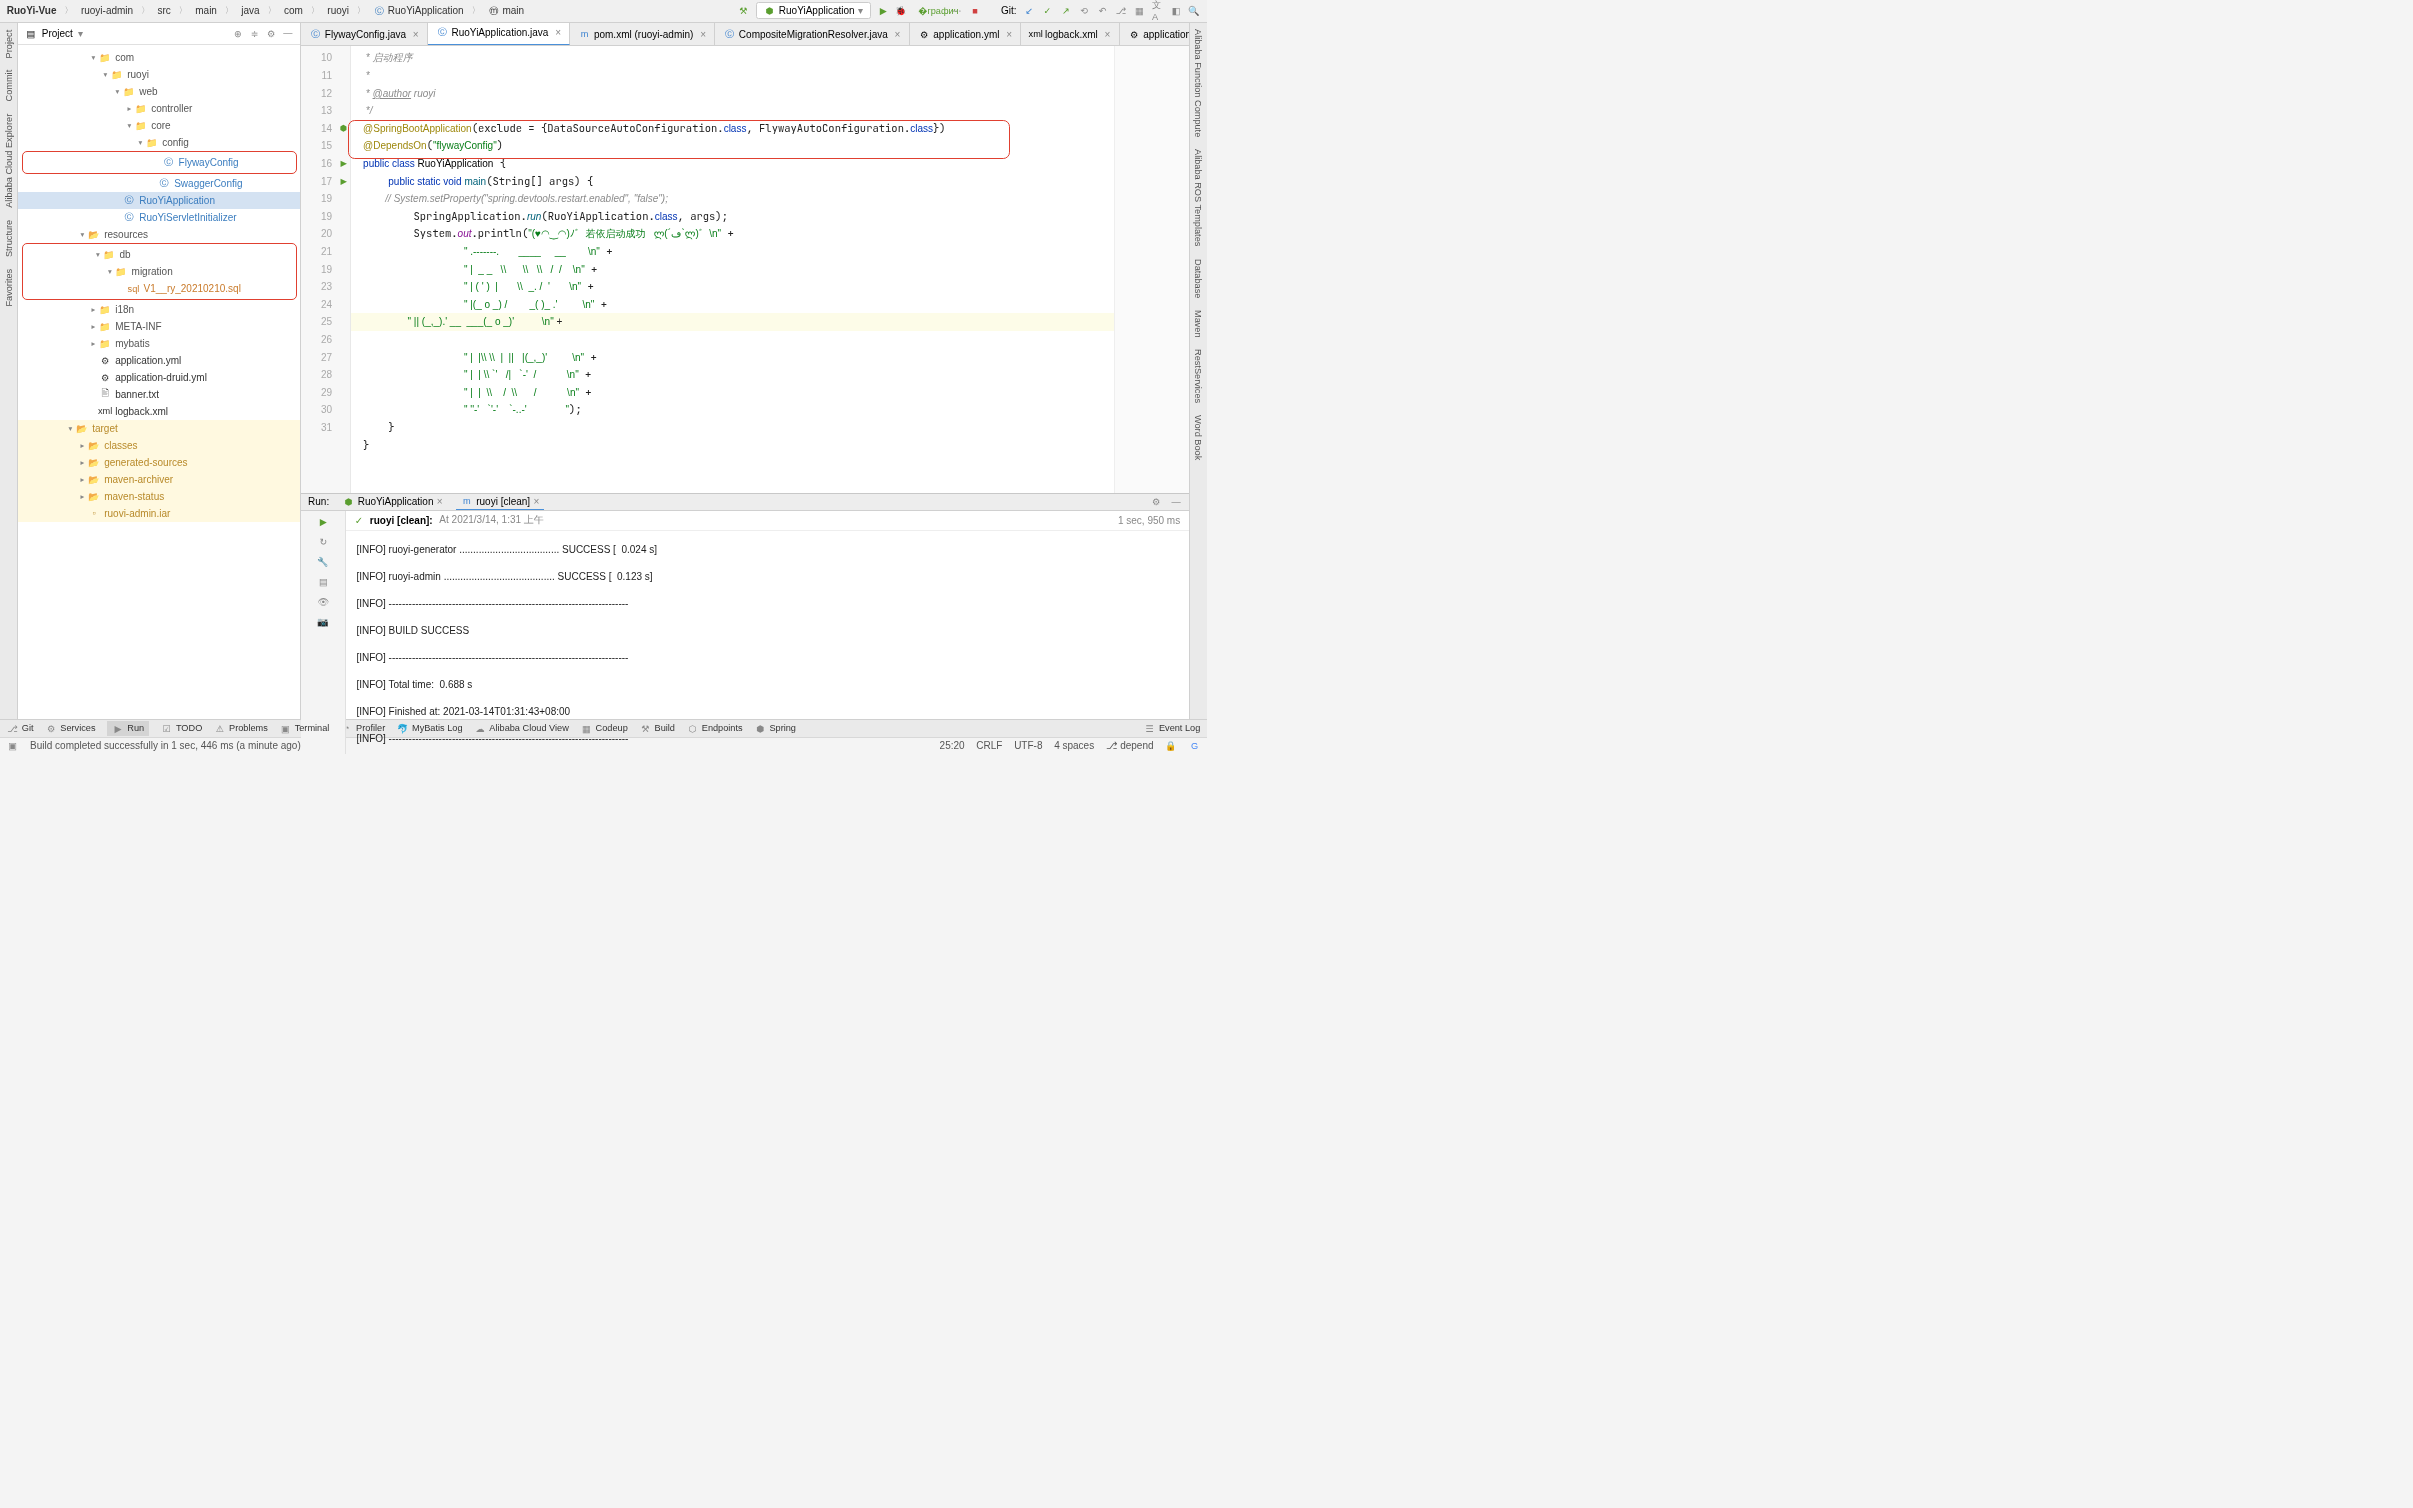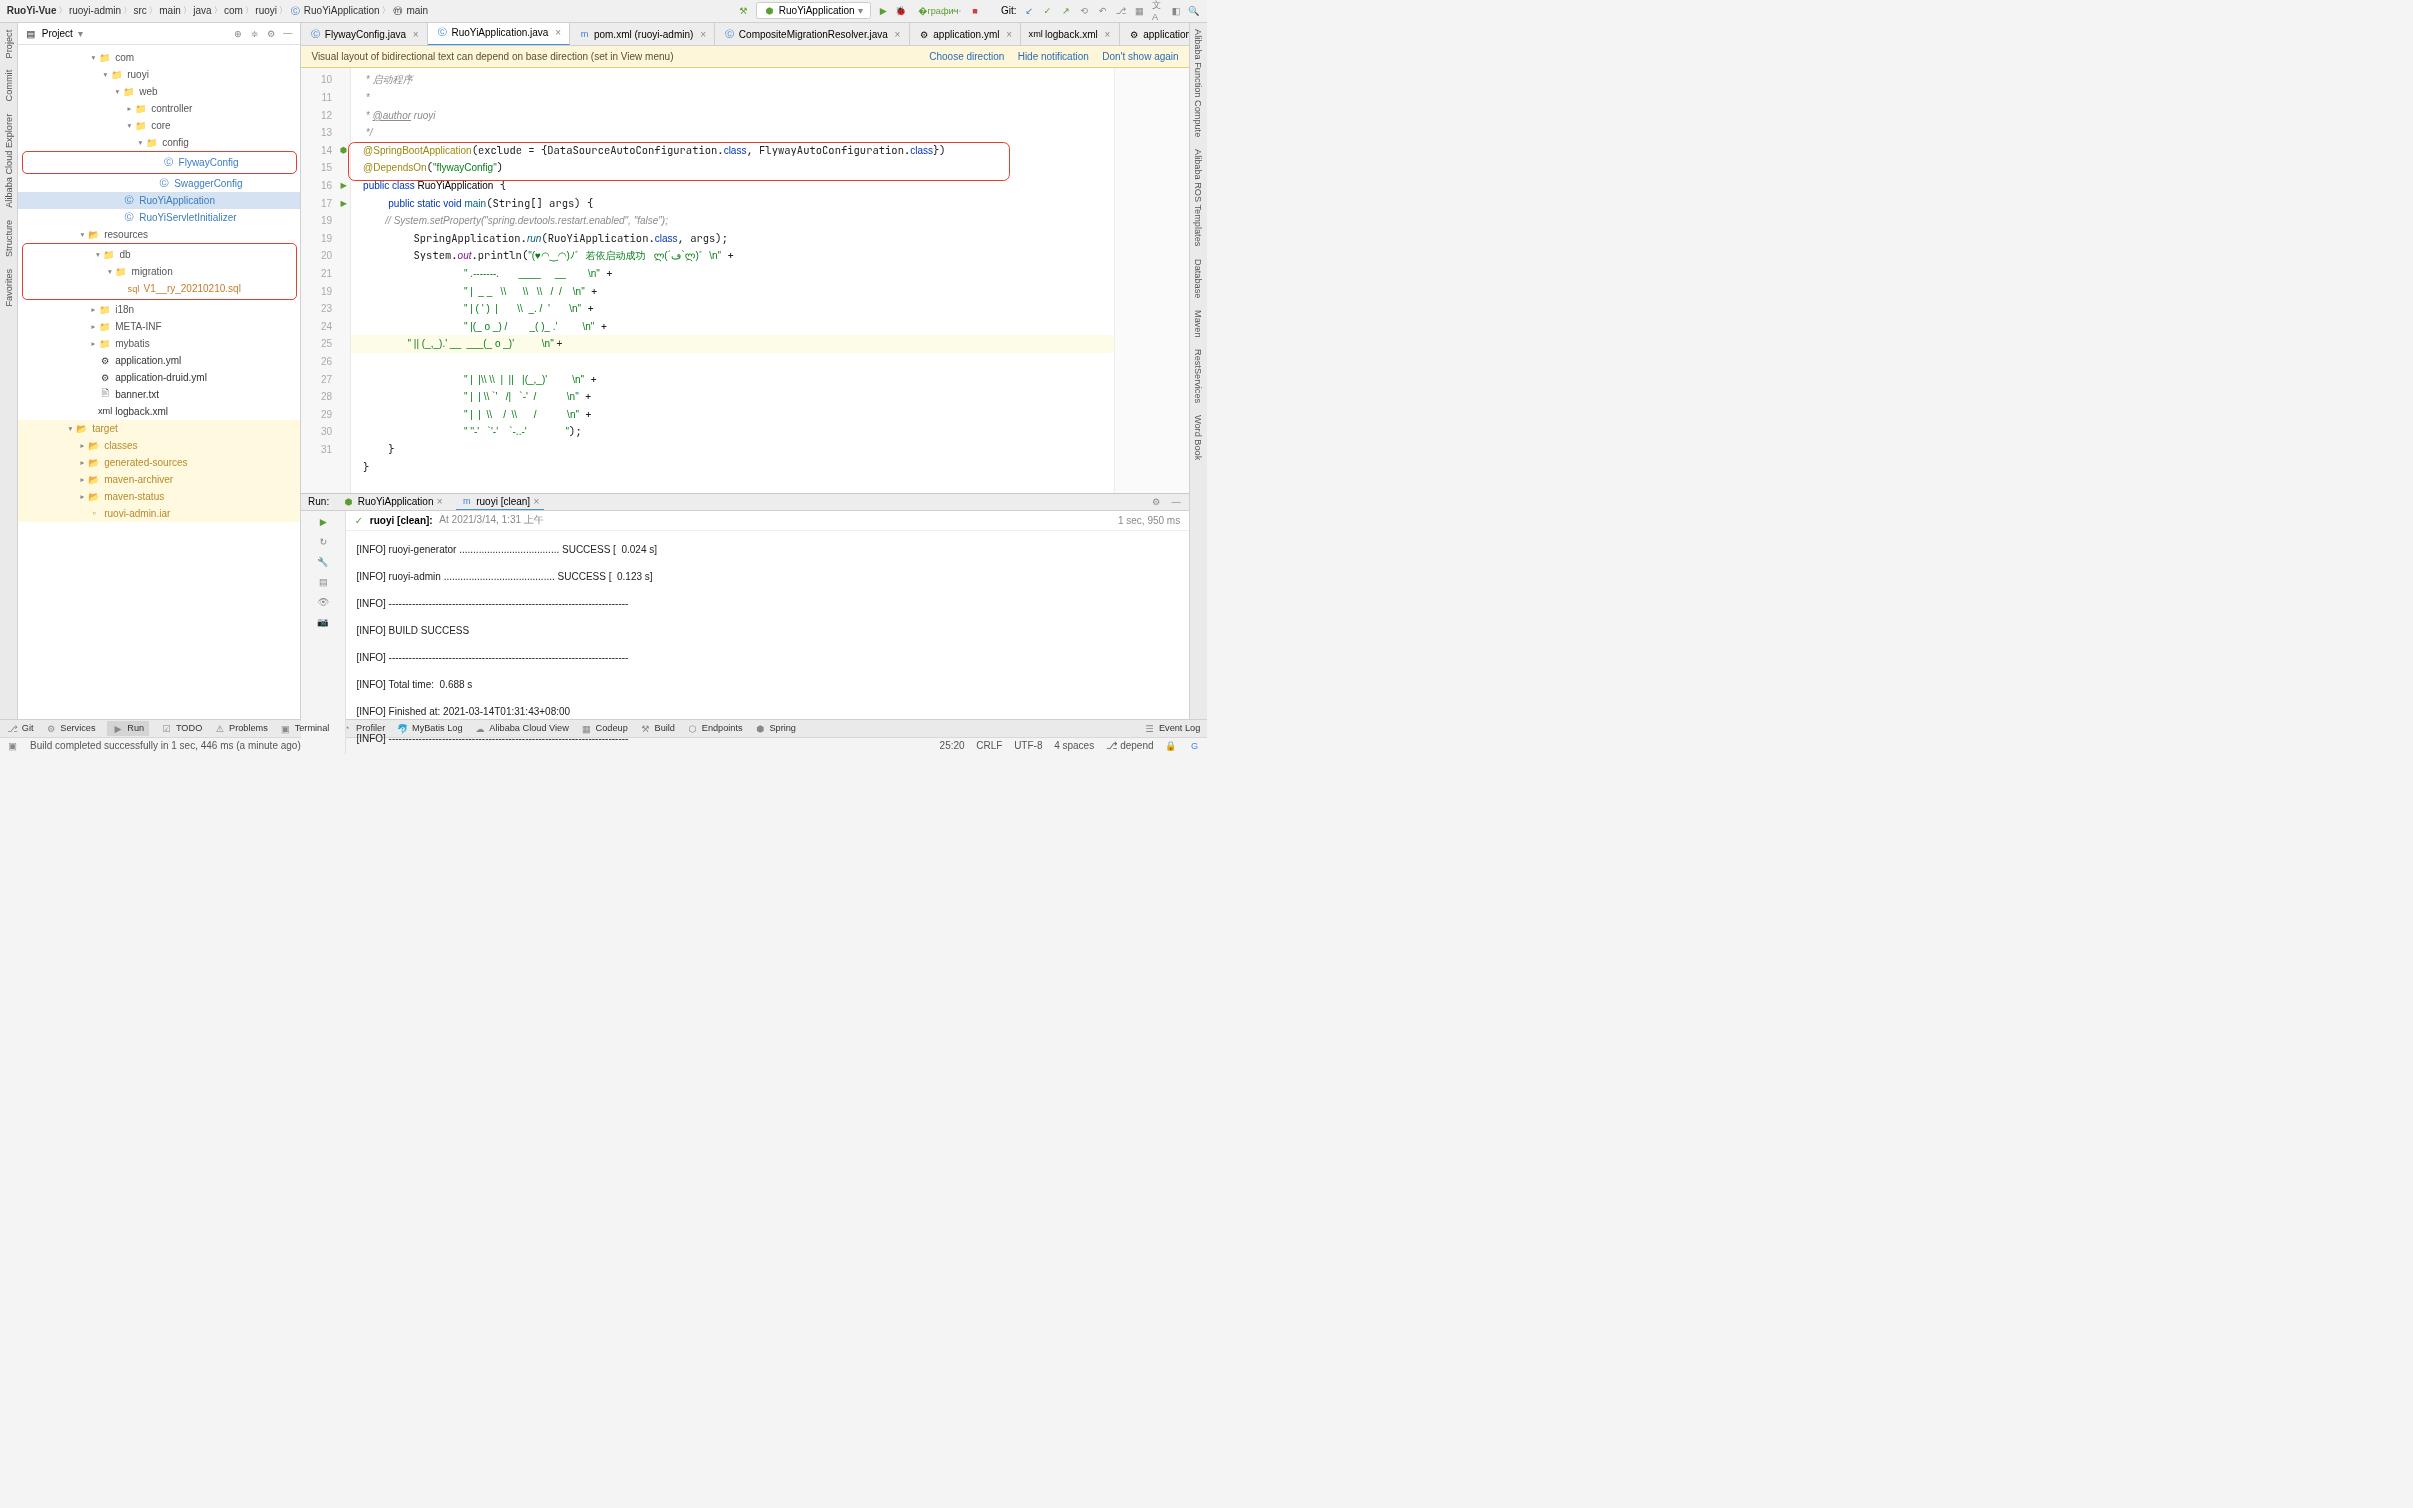--- a/index.html
+++ b/index.html
@@ -1,18 +1,18 @@
 <!DOCTYPE html>
 <html><head>
 <meta charset="utf-8">
 <style>
 * { margin:0; padding:0; box-sizing:border-box; font-family:-apple-system,BlinkMacSystemFont,"Segoe UI",sans-serif; font-size:10px; }
 body { background:#f4f4f4; width:1207px; height:754px; overflow:hidden; position:relative; }
 .topbar { height:22.6px; background:#f0f0f0; border-bottom:0.8px solid #d0d0d0; display:flex; align-items:center; padding:0 6.7px; gap:3.4px; }
-.breadcrumb { display:flex; align-items:center; gap:2px; flex:1; }
+.breadcrumb { display:flex; align-items:center; gap:8px; flex:1; }
 .breadcrumb span { color:#333; }
 .breadcrumb .sep { color:#999; font-size:8.4px; }
 .tb-actions { display:flex; align-items:center; gap:6.7px; }
 .run-config { border:0.8px solid #ccc; background:#fff; padding:1.7px 6.7px; border-radius:2.5px; display:flex; align-items:center; gap:3.4px; }
 .icon-sm { width:11.7px; height:11.7px; display:inline-flex; align-items:center; justify-content:center; font-size:9.2px; }
 .green { color:#5a9e2f; }
 .red { color:#d04040; }
 .blue { color:#3b82d0; }
 .orange { color:#d07030; }
 .gray { color:#888; }
@@ -349,26 +349,20 @@
         <div class="tab ">
     <span class="icon-sm ">xml</span>
     <span>logback.xml</span>
           <span class="close">×</span>
   </div>
         <div class="tab ">
     <span class="icon-sm ">⚙</span>
     <span>application-dr</span>
   </div>
       </div>
-    <div class="banner">
-      <span class="msg">Visual layout of bidirectional text can depend on base direction (set in View menu)</span>
-      <a>Choose direction</a>
-      <a>Hide notification</a>
-      <a>Don't show again</a>
-    </div>
     <div class="code-body">
       <div class="gutter" id="gutter">
           <div>10</div>
           <div>11</div>
           <div>12</div>
           <div>13</div>
           <div>14</div>
           <span class="gicon green" style="top:74px">⬢</span>
           <div>15</div>
           <div>16</div>

